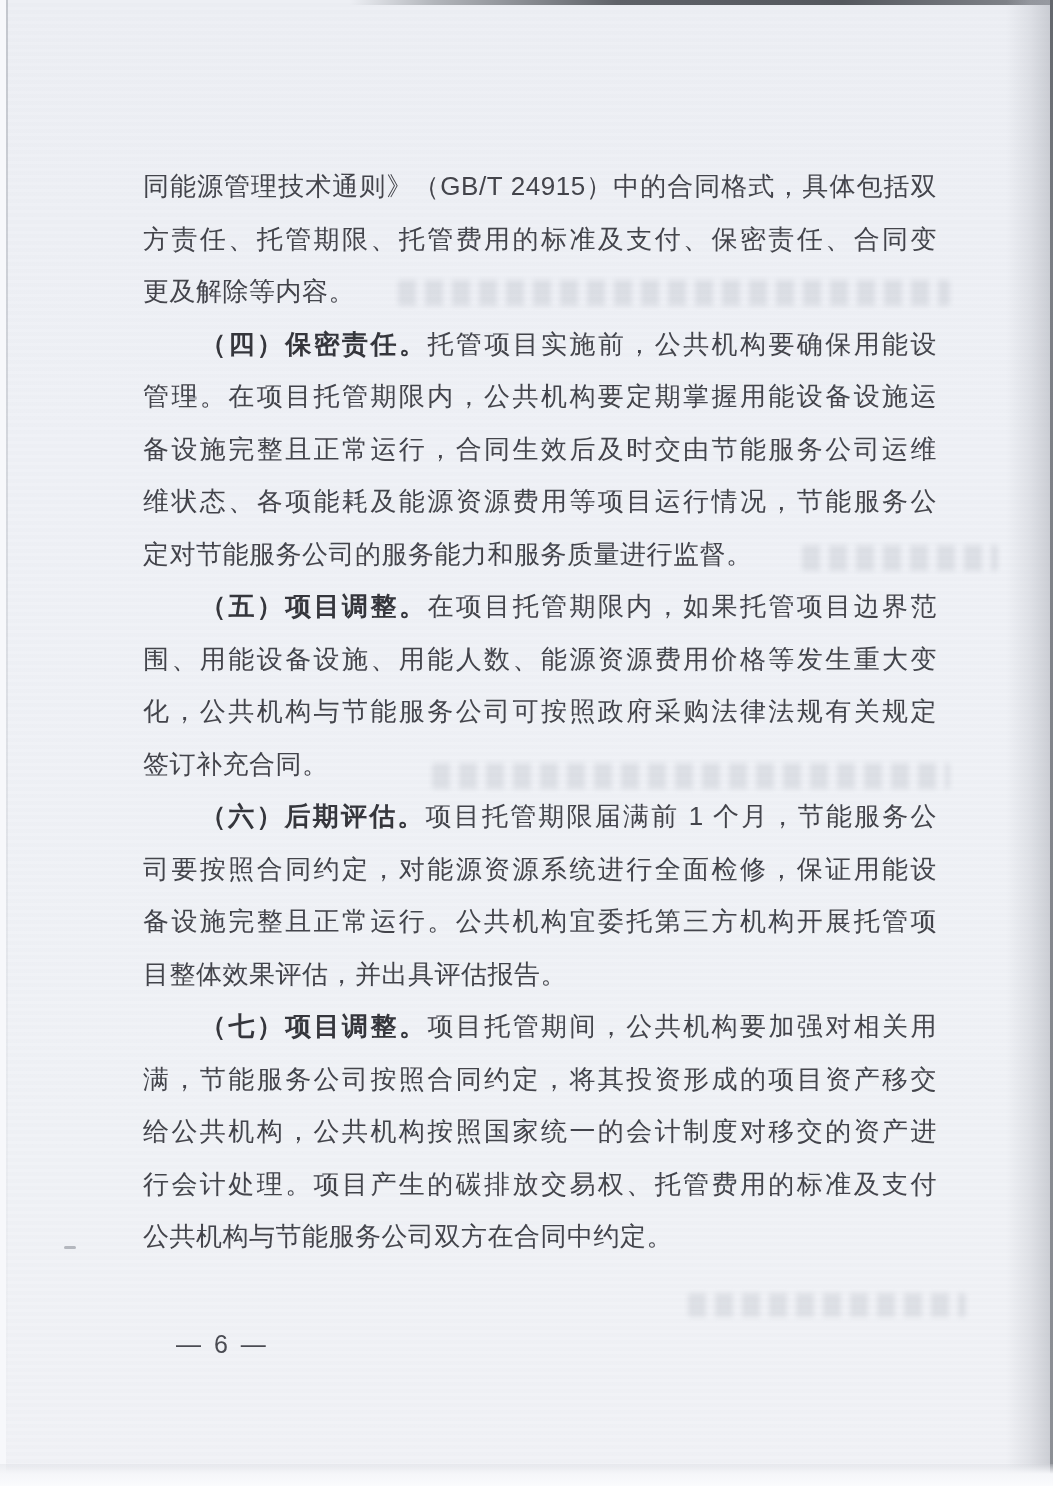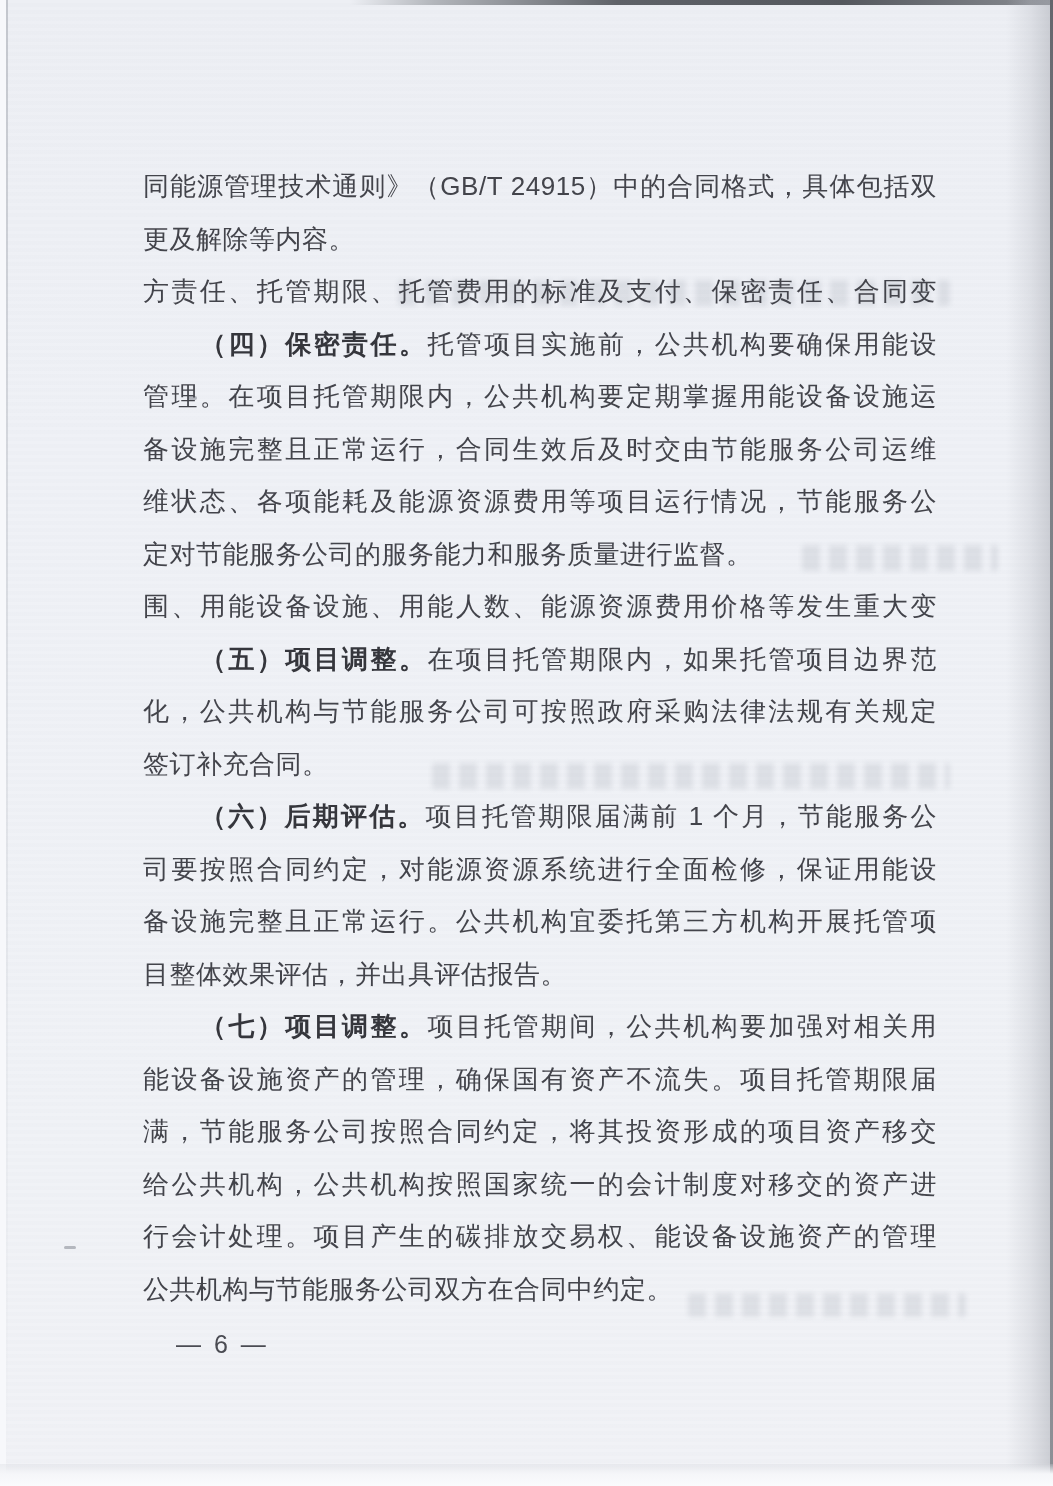--- a/index.html
+++ b/index.html
@@ -83,42 +83,41 @@
   <div class="speck" style="left:188px;top:396px;width:9px;height:4px;"></div>
   <div class="speck" style="left:64px;top:1246px;width:12px;height:3px;"></div>
 
   <div class="ghost g1"></div>
   <div class="ghost g2"></div>
   <div class="ghost g3"></div>
   <div class="ghost g4"></div>
 
   <div class="textblock">
     <div class="ln">同能源管理技术通则》（GB/T 24915）中的合同格式，具体包括双</div>
+    <div class="ln">方责任、托管期限、托管费用的标准及支付、保密责任、合同变</div>
     <div class="ln end">更及解除等内容。</div>
-    <div class="ln">方责任、托管期限、托管费用的标准及支付、保密责任、合同变</div>
 
     <div class="ln ind"><span class="hd">（四）保密责任。</span><span>托管项目实施前，公共机构要确保用能设</span></div>
     <div class="ln">管理。在项目托管期限内，公共机构要定期掌握用能设备设施运</div>
     <div class="ln">备设施完整且正常运行，合同生效后及时交由节能服务公司运维</div>
     <div class="ln">维状态、各项能耗及能源资源费用等项目运行情况，节能服务公</div>
     <div class="ln end">定对节能服务公司的服务能力和服务质量进行监督。</div>
 
+    <div class="ln ind"><span class="hd">（五）项目调整。</span><span>在项目托管期限内，如果托管项目边界范</span></div>
     <div class="ln">围、用能设备设施、用能人数、能源资源费用价格等发生重大变</div>
-    <div class="ln ind"><span class="hd">（五）项目调整。</span><span>在项目托管期限内，如果托管项目边界范</span></div>
     <div class="ln">化，公共机构与节能服务公司可按照政府采购法律法规有关规定</div>
     <div class="ln end">签订补充合同。</div>
 
     <div class="ln ind"><span class="hd">（六）后期评估。</span><span>项目托管期限届满前 1 个月，节能服务公</span></div>
     <div class="ln">司要按照合同约定，对能源资源系统进行全面检修，保证用能设</div>
     <div class="ln">备设施完整且正常运行。公共机构宜委托第三方机构开展托管项</div>
     <div class="ln end">目整体效果评估，并出具评估报告。</div>
 
     <div class="ln ind"><span class="hd">（七）项目调整。</span><span>项目托管期间，公共机构要加强对相关用</span></div>
-    <div class="ln">能设备设施资产的管理，确保国有资产不流失。项目托管期限届</div>
     <div class="ln">满，节能服务公司按照合同约定，将其投资形成的项目资产移交</div>
     <div class="ln">给公共机构，公共机构按照国家统一的会计制度对移交的资产进</div>
-    <div class="ln">行会计处理。项目产生的碳排放交易权、能设备设施资产的管理</div>
+    <div class="ln">行会计处理。项目产生的碳排放交易权、托管费用的标准及支付</div>
     <div class="ln end">公共机构与节能服务公司双方在合同中约定。</div>
   </div>
 
   <div class="page-number">— 6 —</div>
 
 </div>
 
 </body></html>

